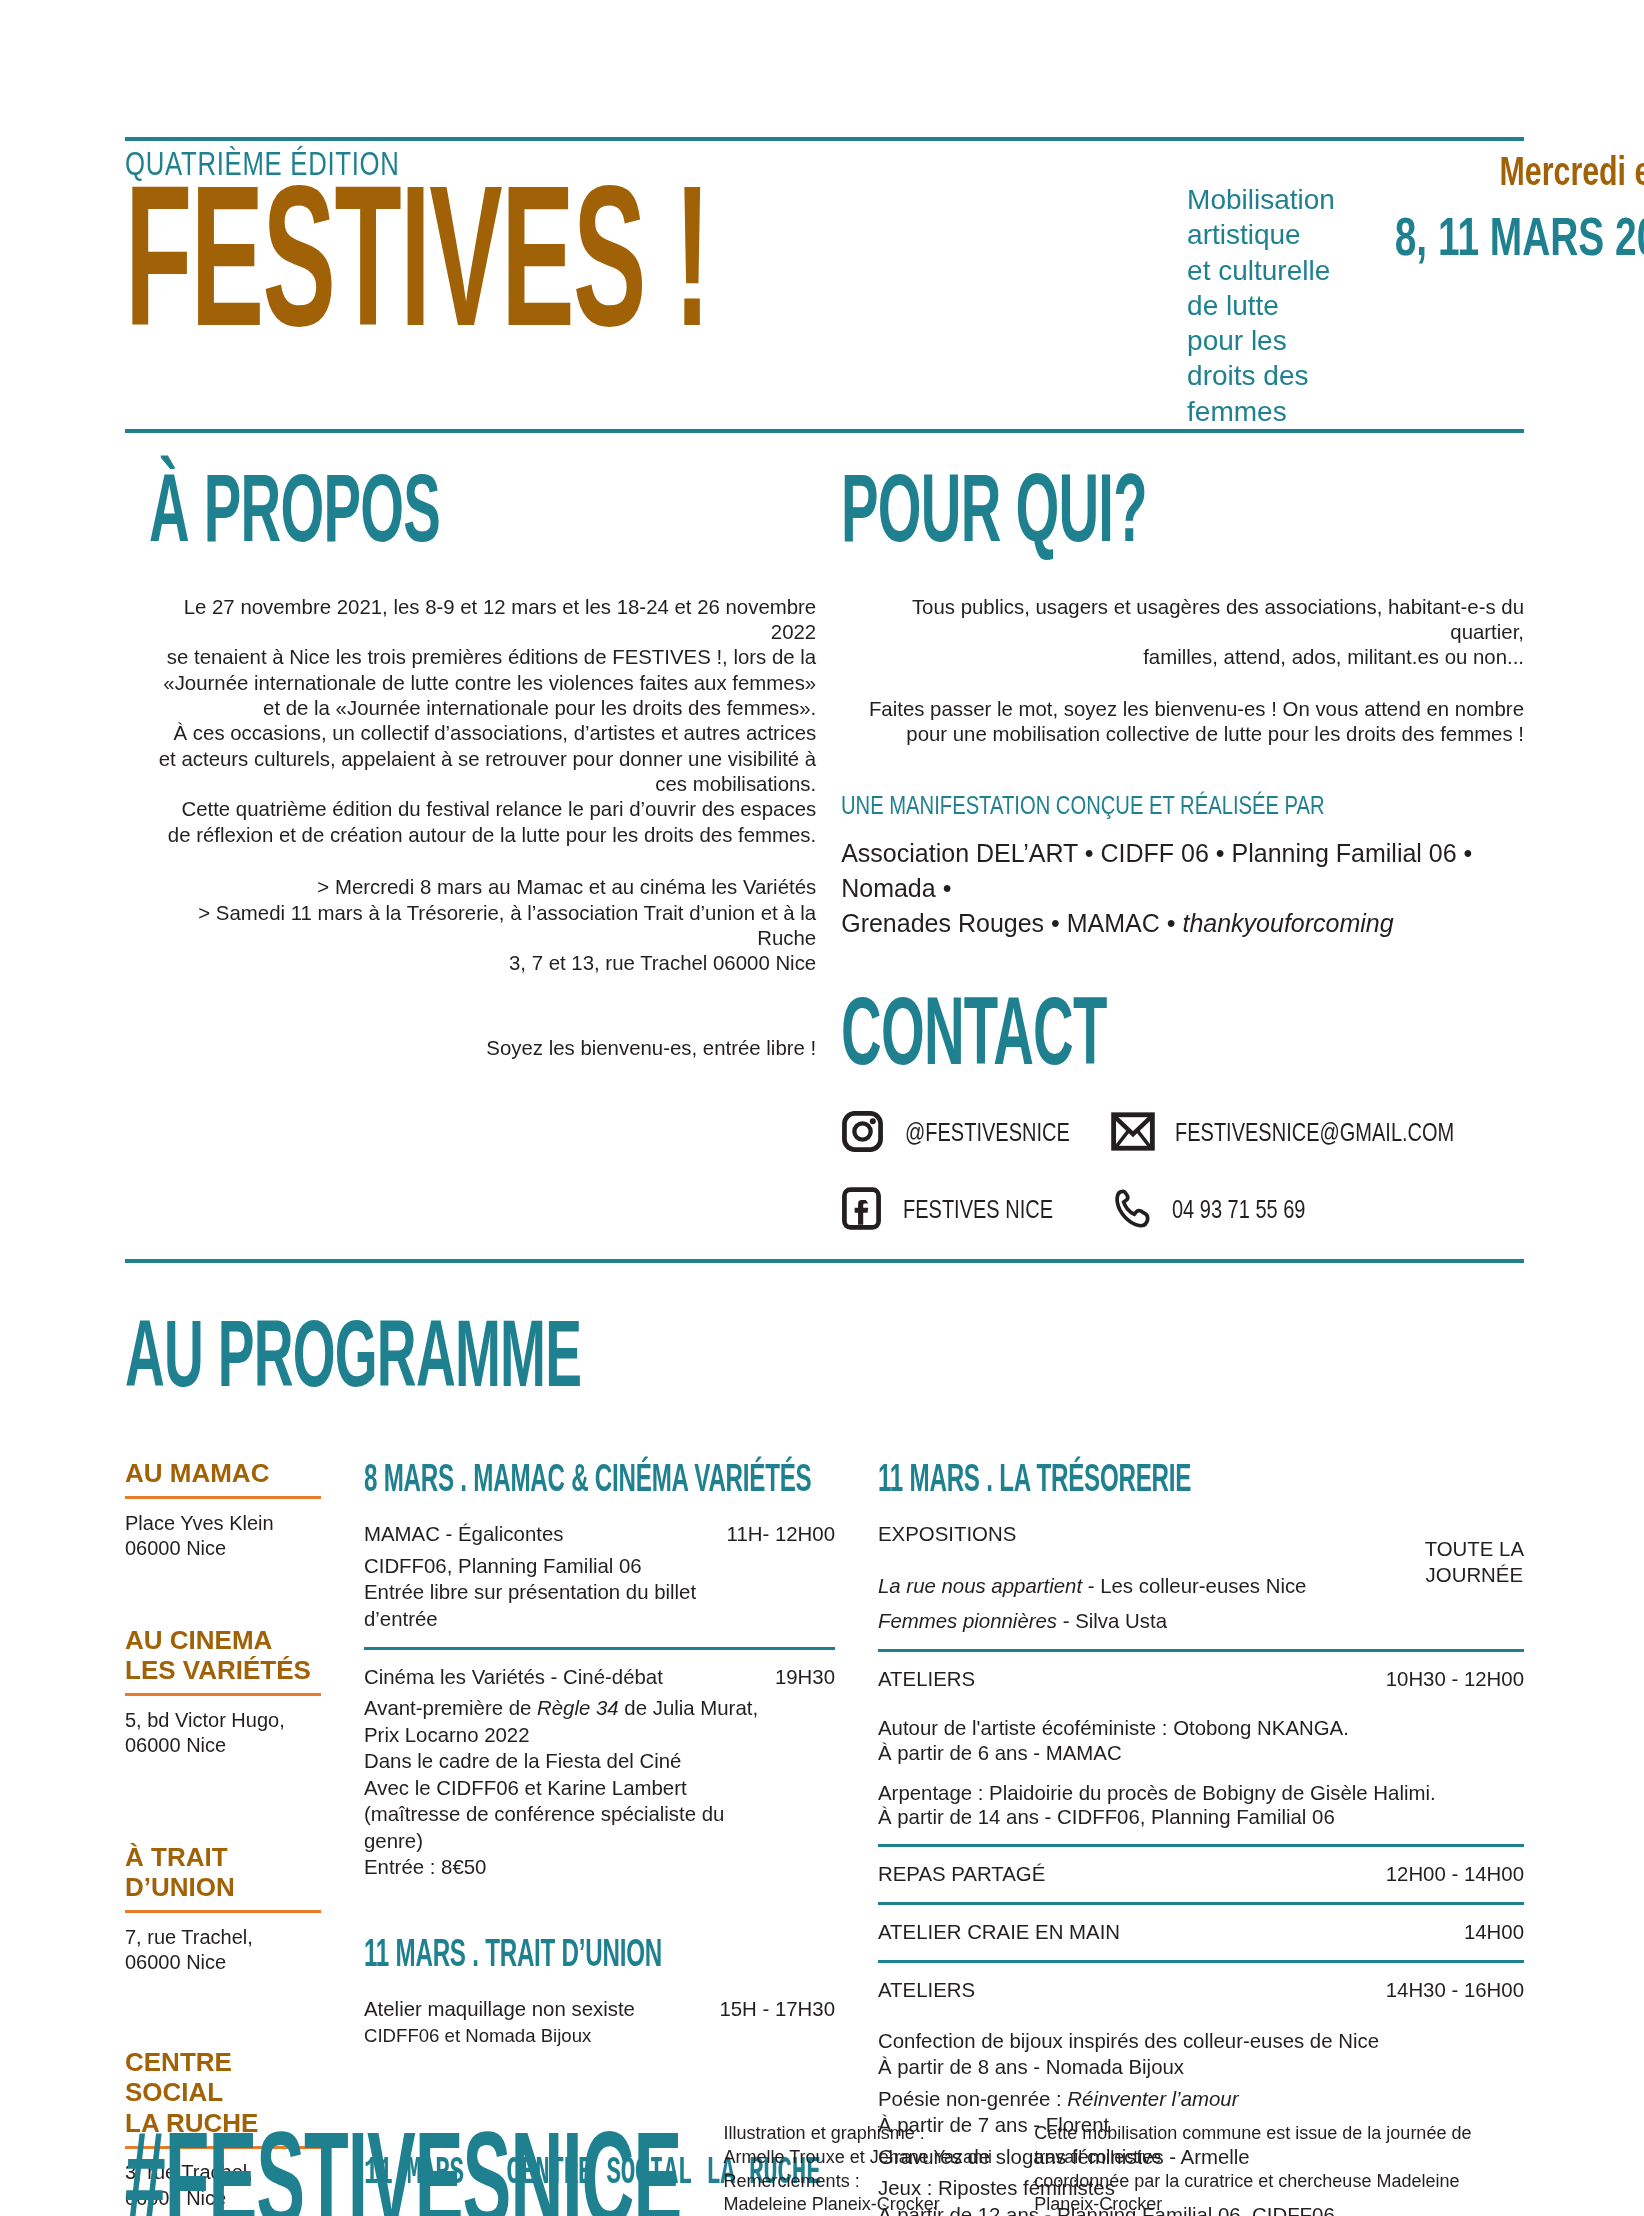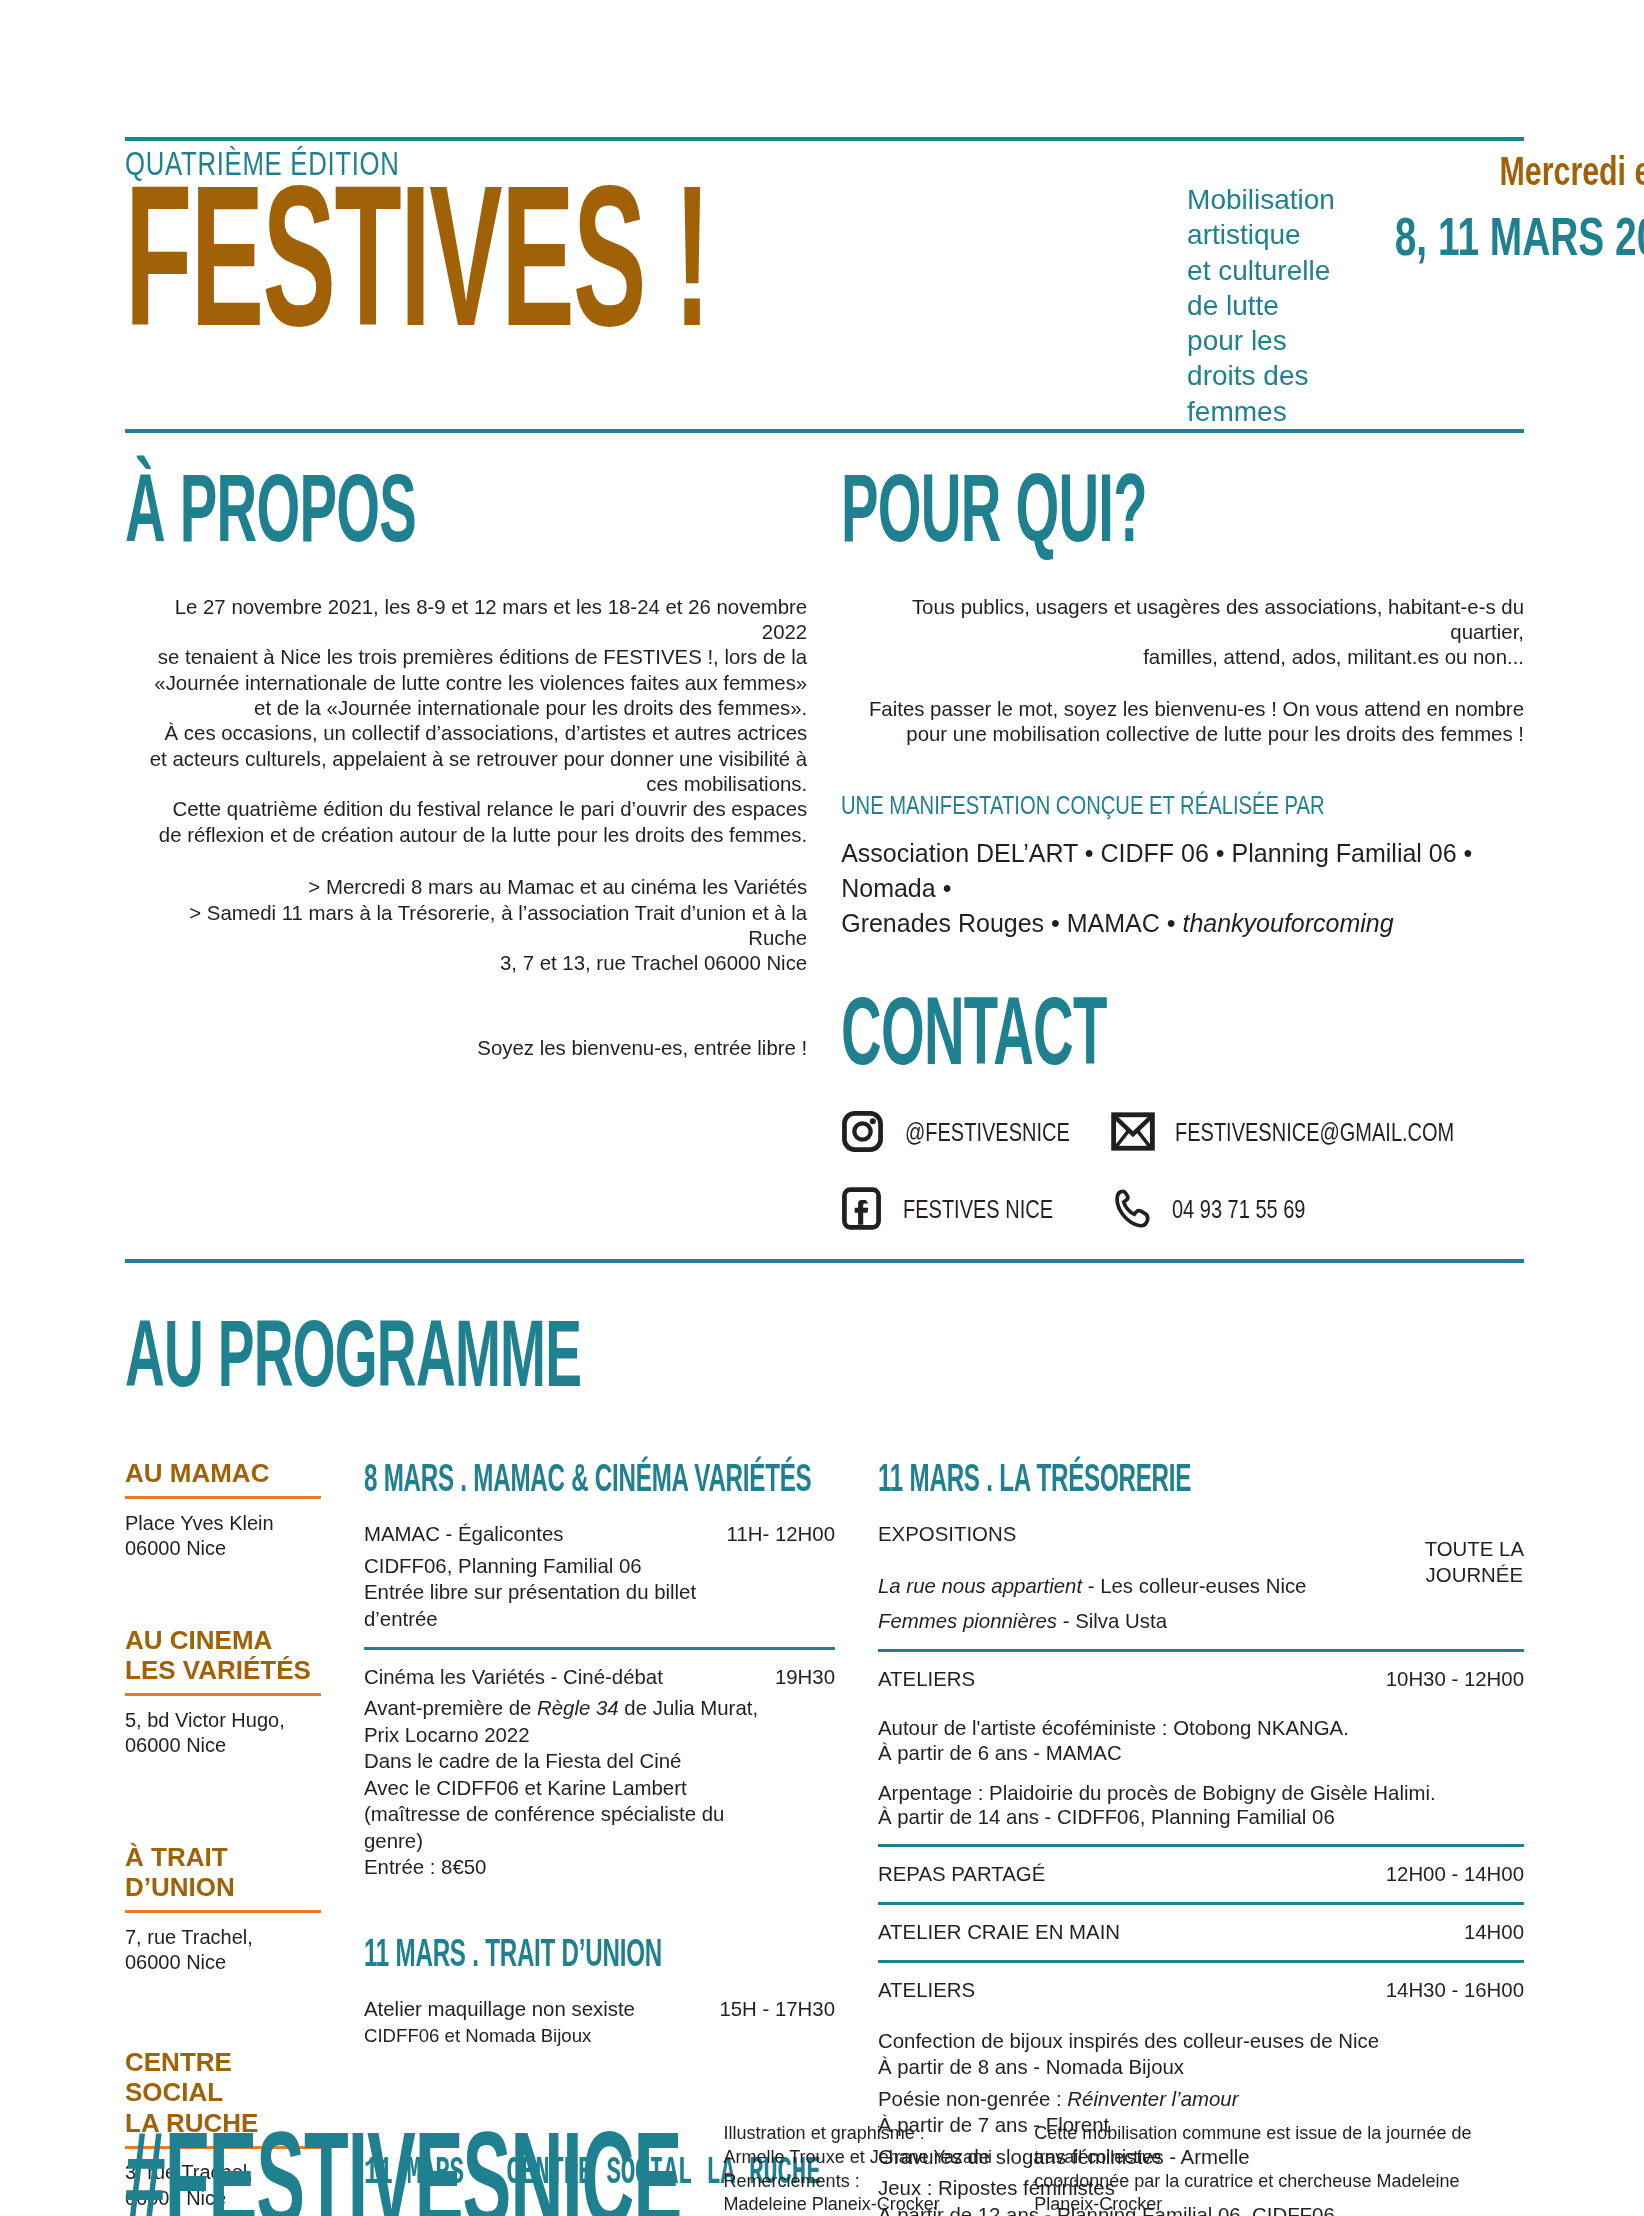--- a/index.html
+++ b/index.html
@@ -24,21 +24,21 @@
   
   .header{display:grid;grid-template-columns:1.55fr 1.05fr .9fr;min-height:224px;margin-top:0;}
   .edition{font-size:33px;letter-spacing:0.9px;margin:3.5px 0 0;}
   .big-title{font-size:200px;font-weight:bold;line-height:.80;margin-top:-7px;letter-spacing:-2.7px;}
   .tagline{font-size:28px;line-height:1.26;padding-top:41px;}
   .hdr-right{text-align:right;padding-top:9.8px;}
   .days{font-size:41px;font-weight:bold;line-height:1;}
   .dates{font-size:54px;font-weight:bold;line-height:1.22;text-align:center;width:fit-content;margin:12.4px 13.3px 0 auto;}
 
   
-  .two-col{display:grid;grid-template-columns:1fr .985fr;column-gap:34px;}
+  .two-col{display:grid;grid-template-columns:1fr .985fr;column-gap:25px;margin-left:24px;}
   h2.sec{font-size:97px;font-weight:bold;line-height:1;margin:26px 0 39px;letter-spacing:-1.3px;}
   .body-txt{font-size:20.4px;line-height:1.24;text-align:right;}
   .venues-para{margin-top:27.5px;}
   .welcome{margin-top:59px;}
   .pq-b2{margin-top:26px;}
   .orgs-label{font-size:26.6px;margin-top:43px;}
   .orgs{font-size:25px;line-height:1.4;margin-top:15px;font-family:"Liberation Sans",sans-serif;}
   h2.contact-h{margin:41px 0 31px;}
   .contact-grid{display:grid;grid-template-columns:1.15fr 1fr;row-gap:33px;}
   .contact-cell{display:flex;align-items:center;gap:20.4px;}

